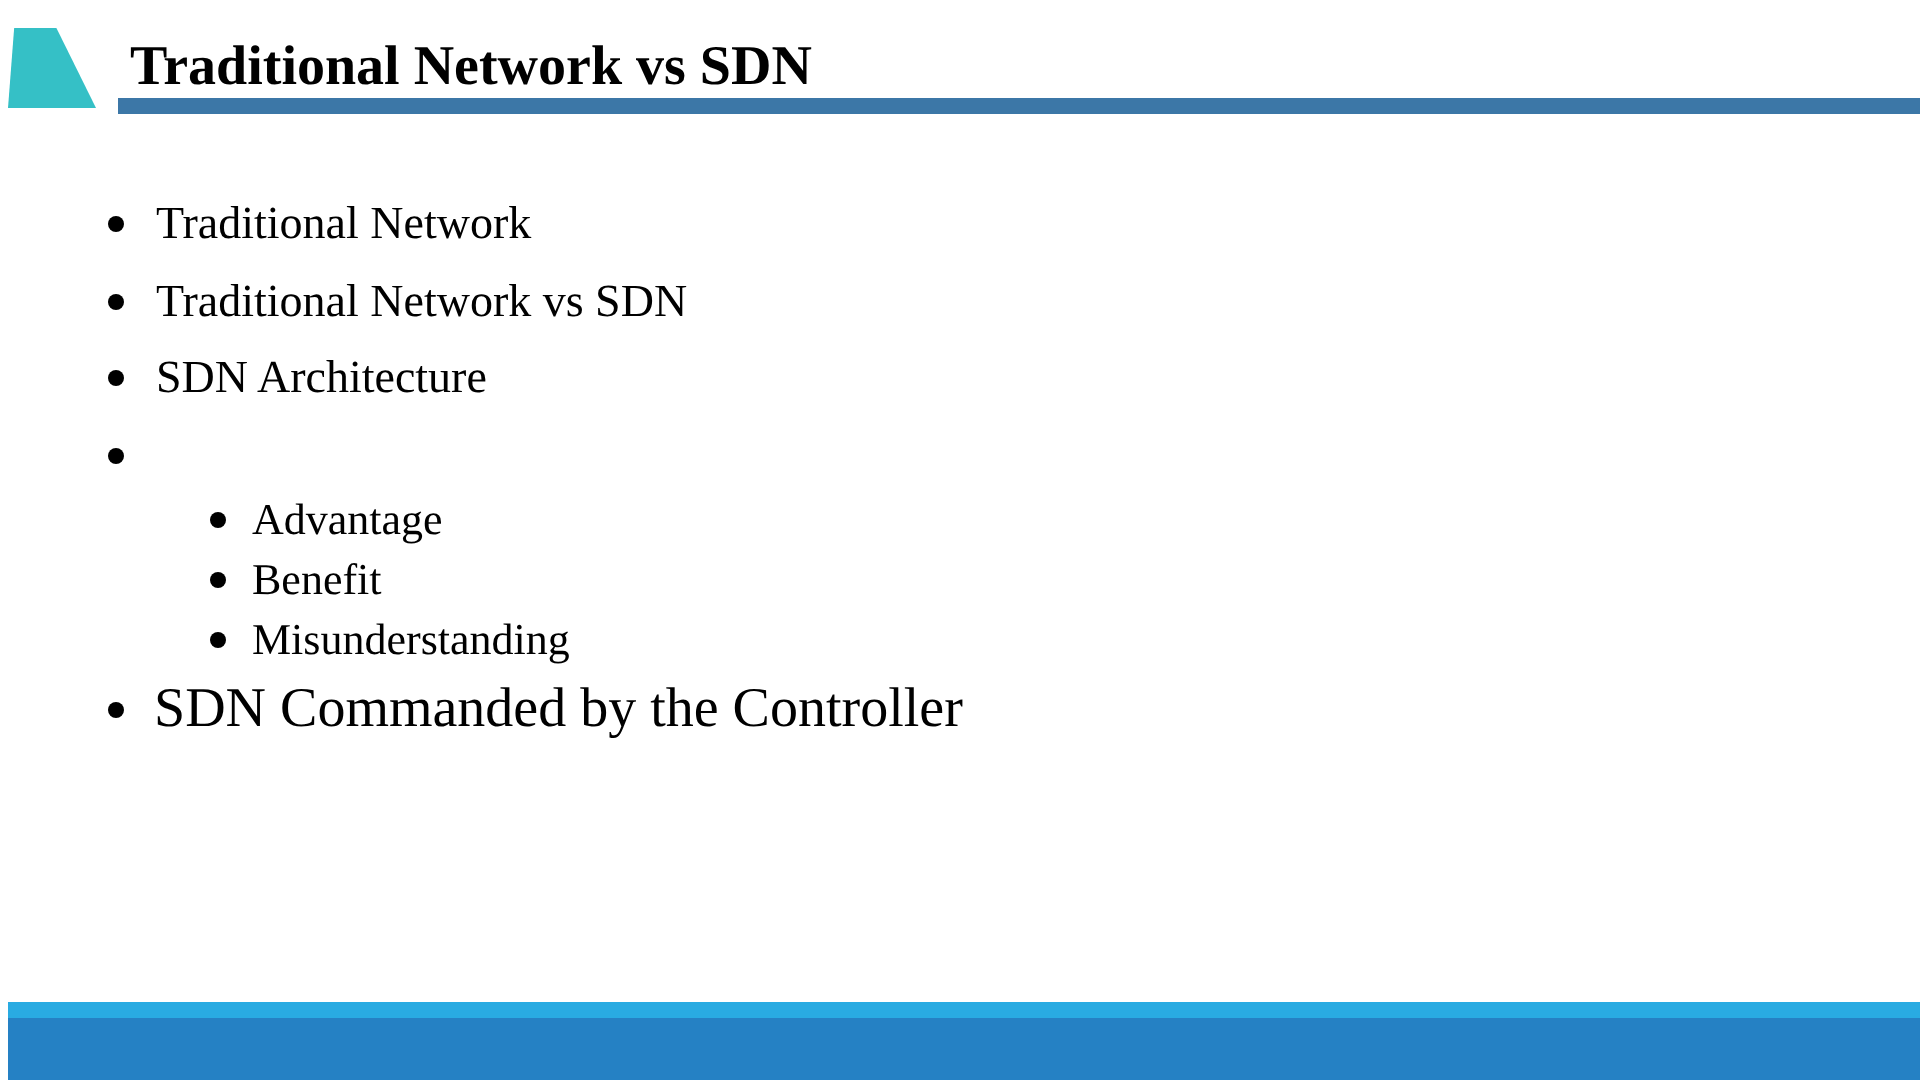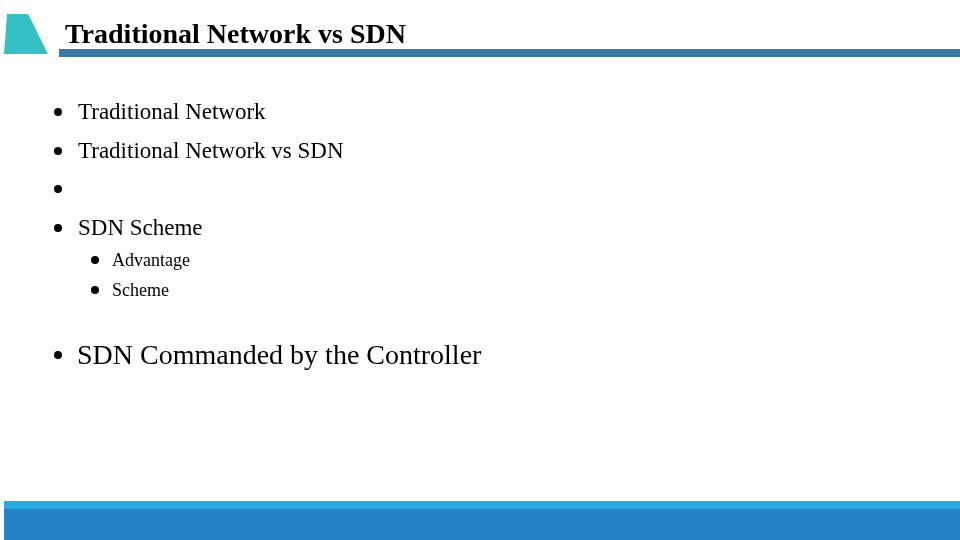--- a/index.html
+++ b/index.html
@@ -39,21 +39,21 @@
 
   
   ul { list-style: none; position: absolute; }
   li { display: flex; align-items: center; white-space: nowrap; }
   .dot { flex: none; border-radius: 50%; background: var(--text-black); }
 
   .list-l1 { left: 42px; top: 85px; font-size: 23px; }
   .list-l1 li { height: 38.5px; font-family: Liberation Serif, serif; }
   .list-l1 .dot { width: 6px; height: 6px; margin-right: 12px; }
 
-  .list-l2 { left: 79px; top: 237px; font-size: 18px; }
+  .list-l2 { left: 93px; top: 237px; font-size: 22px; }
   .list-l2 li { height: 30px; }
   .list-l2 .dot { width: 5px; height: 5px; margin-right: 9px; }
 
   .list-closing { left: 42px; top: 328px; font-size: 28px; }
   .list-closing li { height: 37px; }
   .list-closing .dot { width: 7px; height: 7px; margin-right: 11px; }
 
   
   .footer-strip {
     position: absolute; left: 0; top: 497px; width: 960px; height: 8px;
@@ -77,35 +77,39 @@
     <li>
       <span class="dot"></span>
       <span>Traditional Network</span>
     </li>
     <li>
       <span class="dot"></span>
       <span>Traditional Network vs SDN</span>
     </li>
     <li>
       <span class="dot"></span>
+      <span>SDN Architecture</span>
     </li>
     <li>
       <span class="dot"></span>
-      <span>SDN Scheme</span>
     </li>
   </ul>
 
   <ul class="list-l2">
     <li>
       <span class="dot"></span>
       <span>Advantage</span>
     </li>
     <li>
       <span class="dot"></span>
-      <span>Scheme</span>
+      <span>Benefit</span>
+    </li>
+    <li>
+      <span class="dot"></span>
+      <span>Misunderstanding</span>
     </li>
   </ul>
 
   <ul class="list-closing">
     <li>
       <span class="dot"></span>
       <span>SDN Commanded by the Controller</span>
     </li>
   </ul>
 

